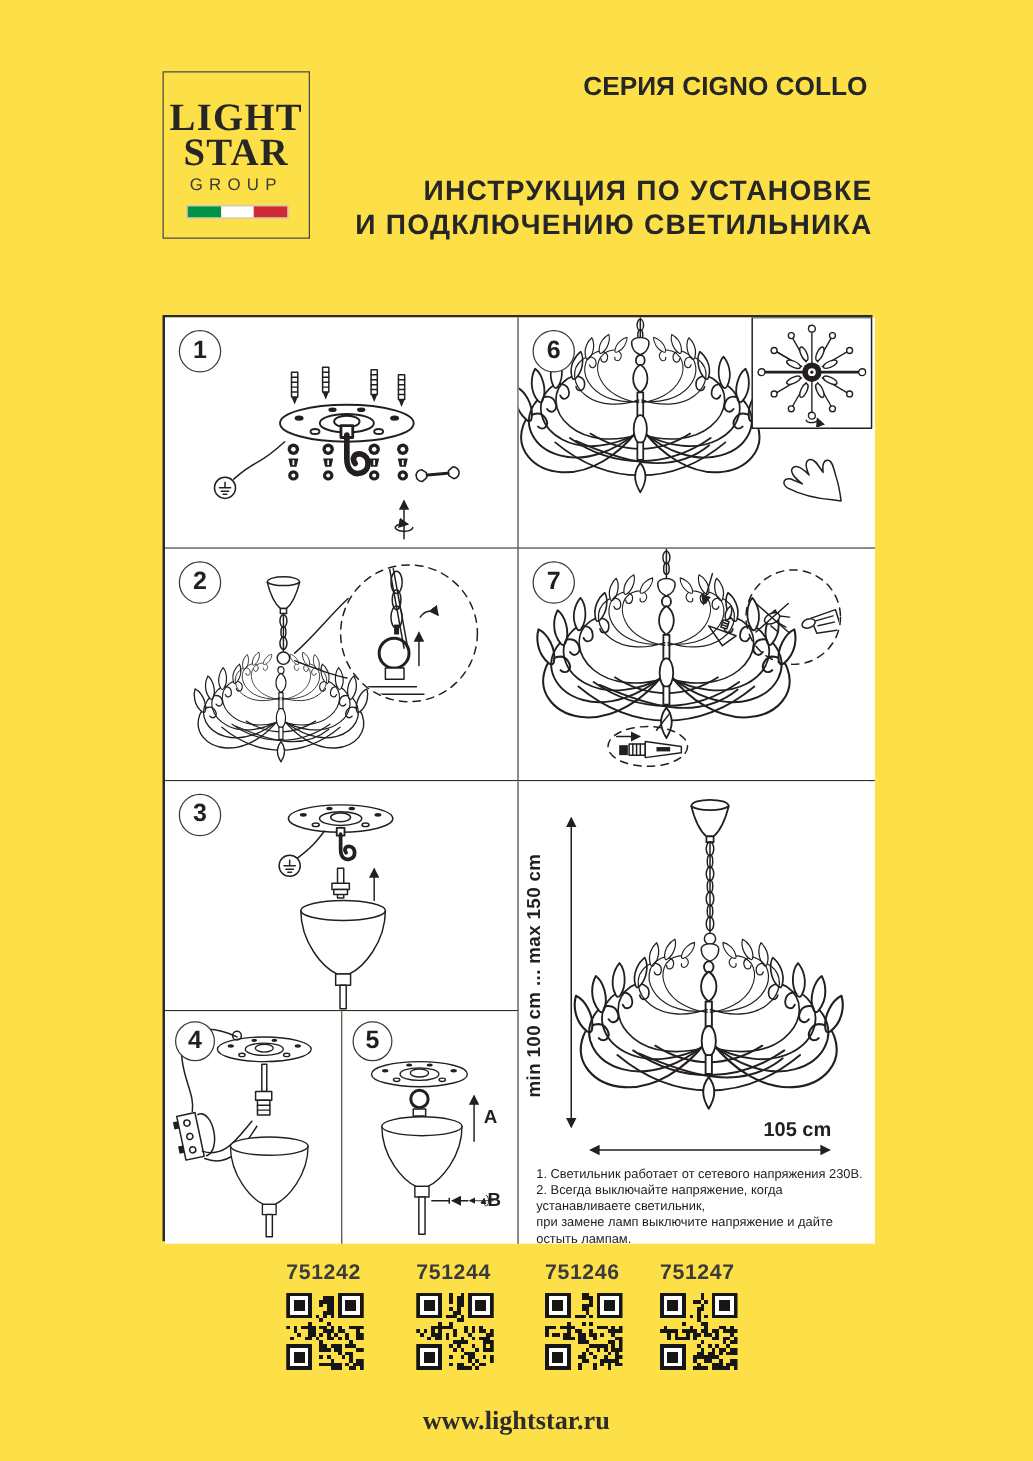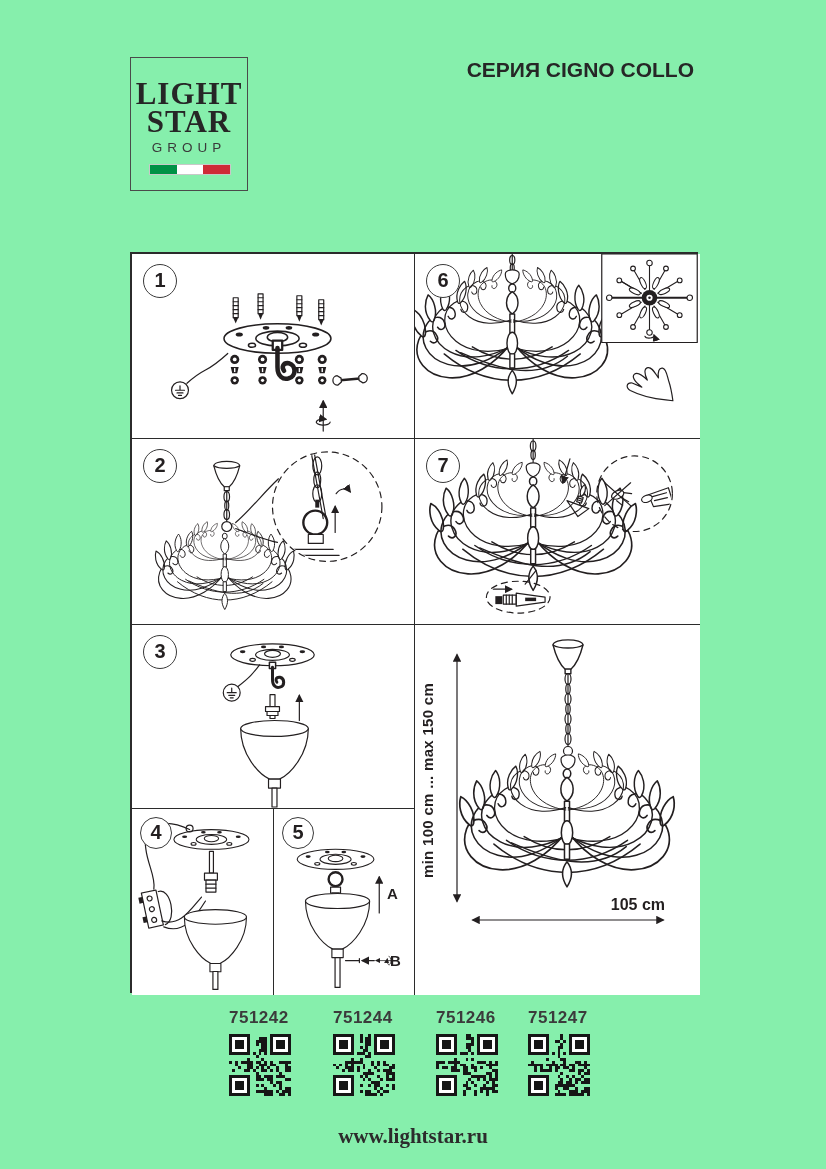--- a/index.html
+++ b/index.html
@@ -1,16 +1,16 @@
 <!DOCTYPE html>
 <html><head>
 <meta charset="utf-8">
 <style>
   html,body{margin:0;padding:0;background:#fff;}
-  .page{position:relative;width:826px;height:1169px;background:#86efac;overflow:hidden;
+  .page{position:relative;width:826px;height:1169px;background:#fde047;overflow:hidden;
         font-family:"Liberation Sans",sans-serif;color:#231f20;}
   
   .logo-box{position:absolute;left:130px;top:57px;width:118px;height:134px;
             border:1px solid #4a4a4a;text-align:center;box-sizing:border-box;}
   .logo-word{font-family:"Liberation Serif",serif;font-weight:bold;font-size:31px;
              line-height:28px;letter-spacing:1px;color:#262626;}
   .logo-word.first{margin-top:22px;}
   .logo-group{font-size:13.5px;letter-spacing:5px;color:#3a3a3a;margin-top:4px;}
   .flag{position:absolute;left:19px;bottom:16px;width:80px;height:9px;display:flex;
         outline:1px solid #c8c8c8;}
@@ -214,20 +214,24 @@
     <div class="flag">
       <span style="background:#009246"></span>
         <span style="background:#ffffff"></span>
         <span style="background:#ce2b37"></span>
     </div>
   </div>
 
   <div class="series">
     <div>СЕРИЯ CIGNO COLLO</div>
   </div>
+  <div class="instr">
+    <div>ИНСТРУКЦИЯ ПО УСТАНОВКЕ</div>
+    <div>И ПОДКЛЮЧЕНИЮ СВЕТИЛЬНИКА</div>
+  </div>
 
   <div class="grid">
 
     <div class="panel br bb" style="left:0;top:0;width:283px;height:185px">
       <div class="badge">1</div>
       <svg viewBox="0 0 283 185">
         <use href="#rod" transform="translate(104,44)"></use>
         <use href="#rod" transform="translate(129,40)"></use>
         <use href="#rod" transform="translate(168,42)"></use>
         <use href="#rod" transform="translate(190,46)"></use>
@@ -406,20 +410,25 @@
         <ellipse class="ln" cx="153" cy="104" rx="2.2" ry="5"></ellipse>
         <ellipse class="ln" cx="153" cy="114" rx="3" ry="5.5"></ellipse>
         <circle class="wh" cx="153" cy="126" r="4.5"></circle>
         <use href="#urn" transform="translate(153,136)"></use>
         <use href="#chand" transform="translate(152,146) scale(1.26)"></use>
         <path class="ln" d="M42,30 V276" marker-start="url(#ah)" marker-end="url(#ah)"></path>
         <path class="ln" d="M58,295 H248" marker-start="url(#ah)" marker-end="url(#ah)"></path>
       </svg>
       <div class="vdim">min 100 cm ... max 150 cm</div>
       <div class="hdim">105 cm</div>
+      <div class="notes">
+        <div>1. Светильник работает от сетевого напряжения 230В.</div>
+        <div>2. Всегда выключайте напряжение, когда устанавливаете светильник,</div>
+        <div>при замене ламп выключите напряжение и дайте остыть лампам.</div>
+      </div>
     </div>
   </div>
 
   <div class="qr" style="left:229px">
     <div class="qr-label">751242</div>
     <div class="qr-img"><svg viewBox="0 0 21 21" width="62" height="62" shape-rendering="crispEdges">
           <rect x="10" y="1" width="1" height="1"></rect>
           <rect x="11" y="1" width="1" height="1"></rect>
           <rect x="12" y="1" width="1" height="1"></rect>
           <rect x="9" y="2" width="1" height="1"></rect>

